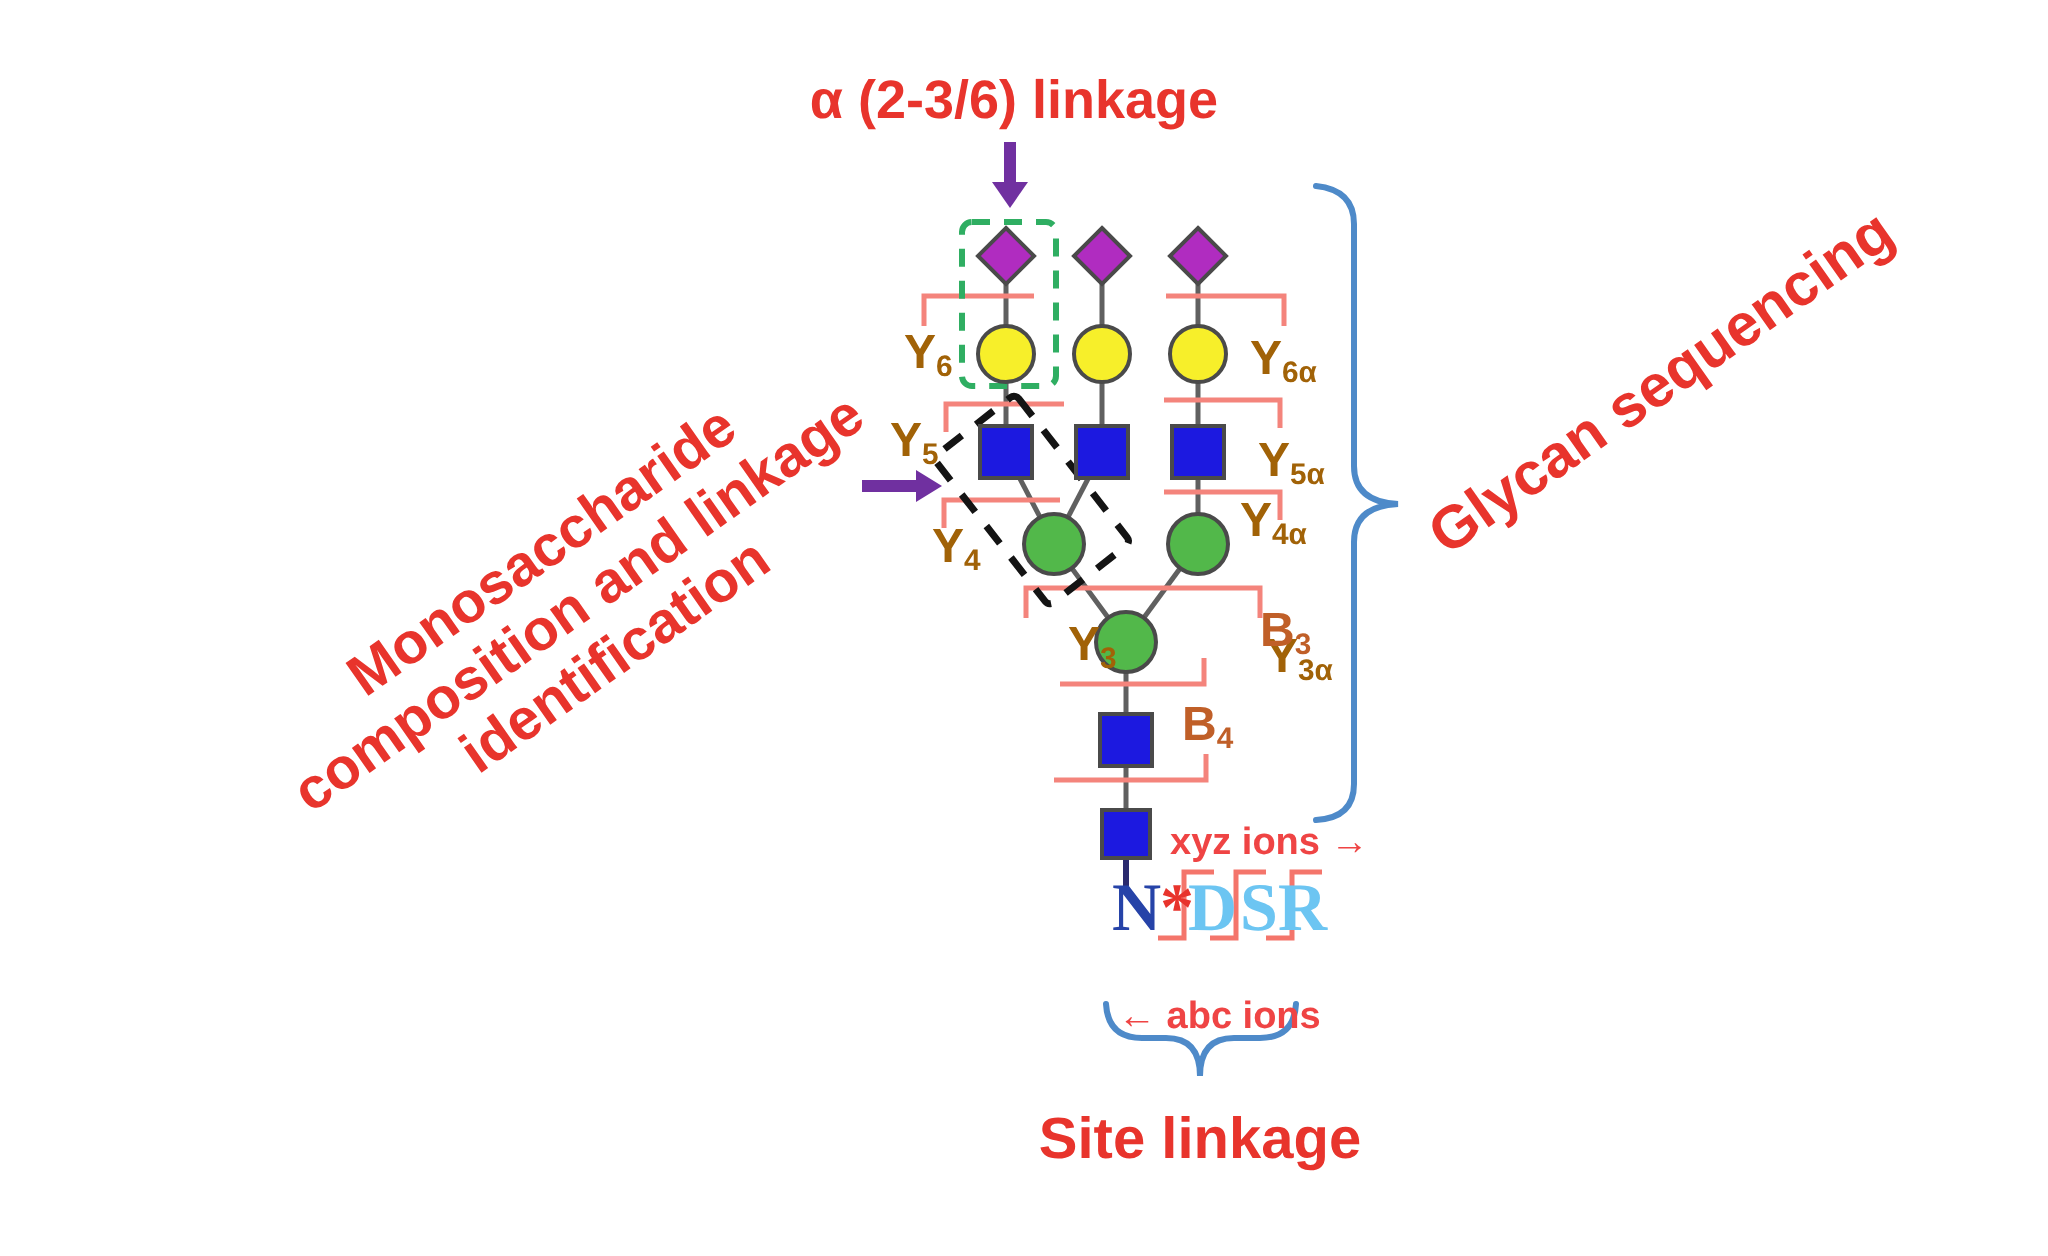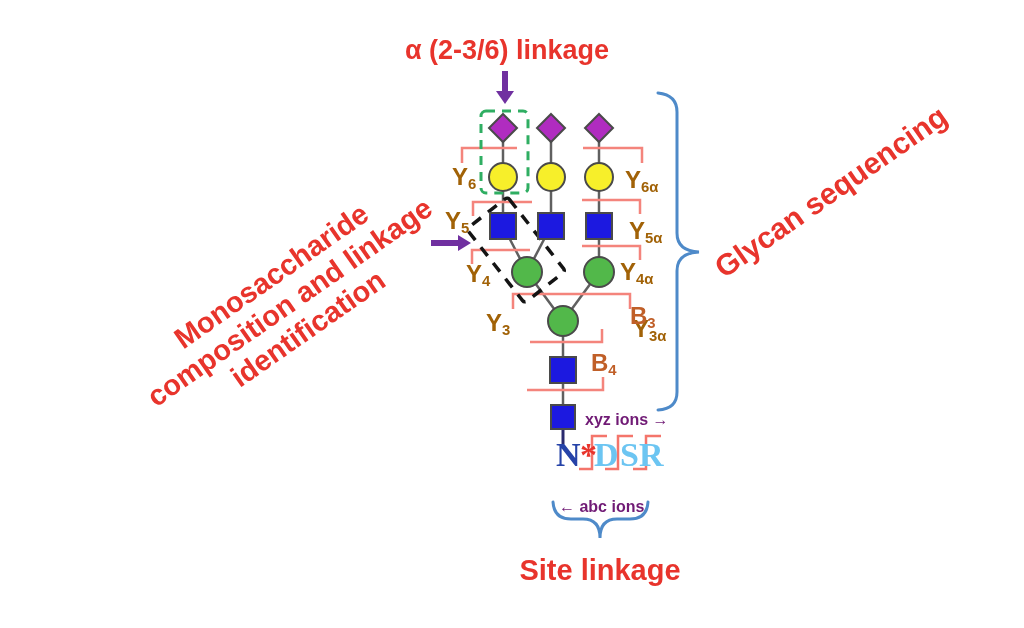--- a/index.html
+++ b/index.html
@@ -7,21 +7,21 @@
     position:relative;width:1024px;height:628px;background:#ffffff;overflow:hidden;
     font-family:"Liberation Sans",sans-serif;
   }
   #canvas svg{position:absolute;left:0;top:0;}
   .lbl{position:absolute;font-weight:bold;white-space:nowrap;line-height:1;}
   .purple{color:#a16207;}
   .orange{color:#c05f28;}
   .redtx{color:#e8342c;}
   .frag{font-size:24px;}
   .frag sub{font-size:0.62em;vertical-align:-0.28em;letter-spacing:0;}
-  .ions{font-size:16px;color:#701a75;}
+  .ions{font-size:19px;color:#ef4444;}
   .title-lbl{font-size:27px;text-align:center;}
   .rot{transform-origin:center center;text-align:center;}
   .pep{font-family:"Liberation Serif",serif;font-size:34px;font-weight:bold;}
   .pep-n{color:#2643a8;}
   .pep-star{color:#e8342c;}
   .pep-sky{color:#6cc5f2;}
   .mono-block{font-size:29px;line-height:1.1;}
   .gseq{font-size:30px;}
   .sitemap{font-size:29px;text-align:center;}
 </style>
@@ -100,25 +100,25 @@
     <div>Monosaccharide</div>
     <div>composition and linkage</div>
     <div>identification</div>
   </div>
 
   <div class="lbl redtx rot gseq" style="left:671px;top:177px;width:320px;transform:rotate(-35deg);">Glycan sequencing</div>
 
   <span class="lbl purple frag" style="left:452px;top:165px;"><span>Y</span><sub>6</sub></span>
   <span class="lbl purple frag" style="left:445px;top:209px;"><span>Y</span><sub>5</sub></span>
   <span class="lbl purple frag" style="left:466px;top:262px;"><span>Y</span><sub>4</sub></span>
-  <span class="lbl purple frag" style="left:486px;top:311px;"><span>Y</span><sub>3</sub></span>
+  <span class="lbl purple frag" style="left:534px;top:311px;"><span>Y</span><sub>3</sub></span>
 
   <span class="lbl purple frag" style="left:625px;top:168px;"><span>Y</span><sub>6α</sub></span>
   <span class="lbl purple frag" style="left:629px;top:219px;"><span>Y</span><sub>5α</sub></span>
-  <span class="lbl purple frag" style="left:620px;top:260px;"><span>Y</span><sub>4α</sub></span>
+  <span class="lbl purple frag" style="left:620px;top:249px;"><span>Y</span><sub>4α</sub></span>
   <span class="lbl purple frag" style="left:633px;top:317px;"><span>Y</span><sub>3α</sub></span>
 
   <span class="lbl orange frag" style="left:590px;top:304px;margin-left:40px;"><span>B</span><sub>3</sub></span>
   <span class="lbl orange frag" style="left:591px;top:351px;"><span>B</span><sub>4</sub></span>
 
   <span class="lbl ions" style="left:585px;top:412px;">xyz ions →</span>
   <span class="lbl ions" style="left:559px;top:499px;">← abc ions</span>
 
   <span class="lbl pep pep-n" style="left:556px;top:438px;">N</span>
   <span class="lbl pep pep-star" style="left:580px;top:438px;">*</span>

